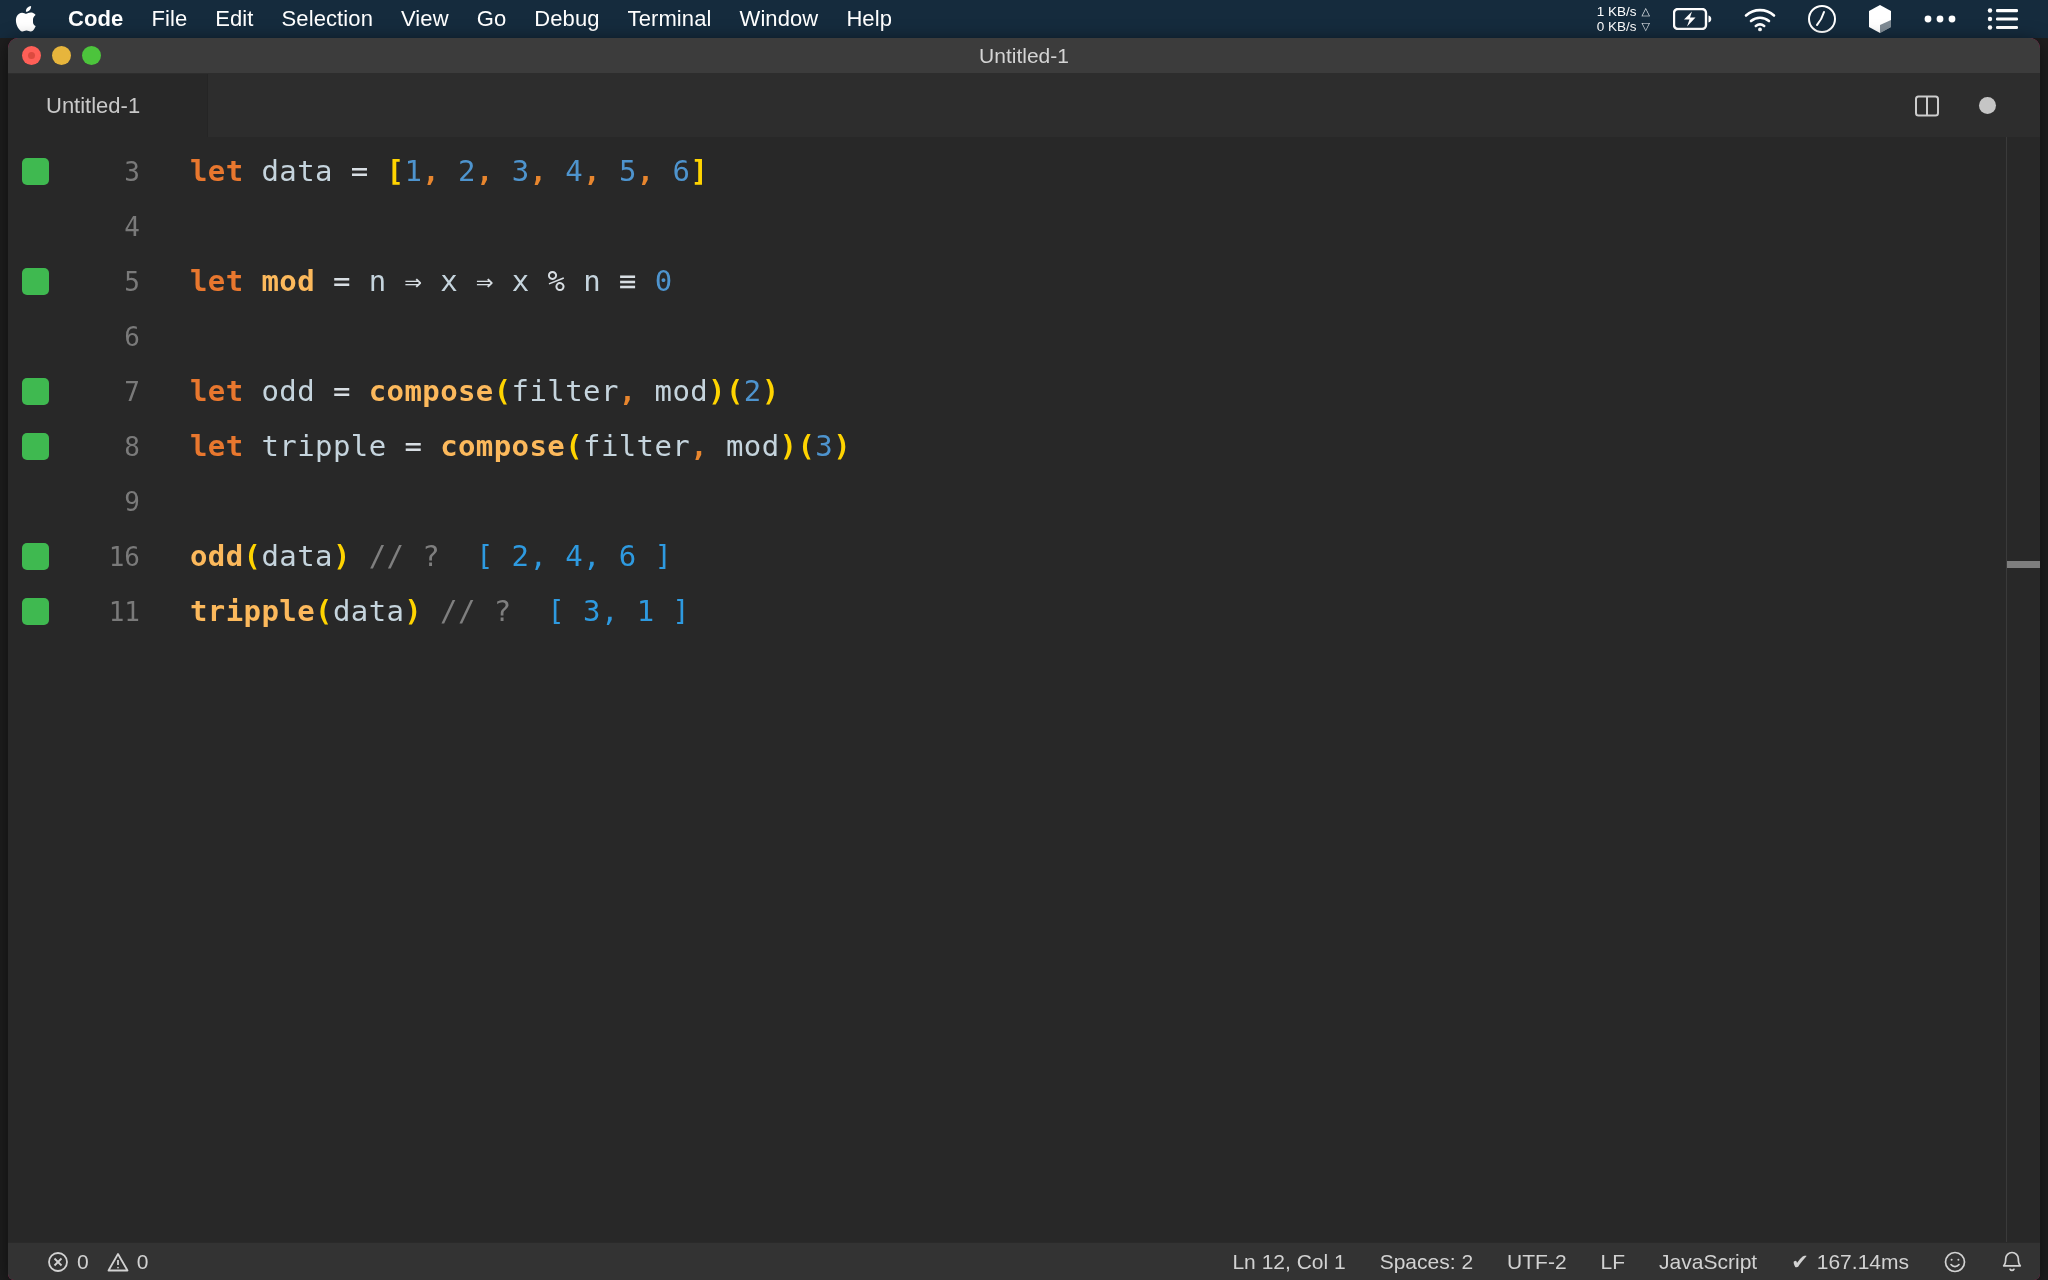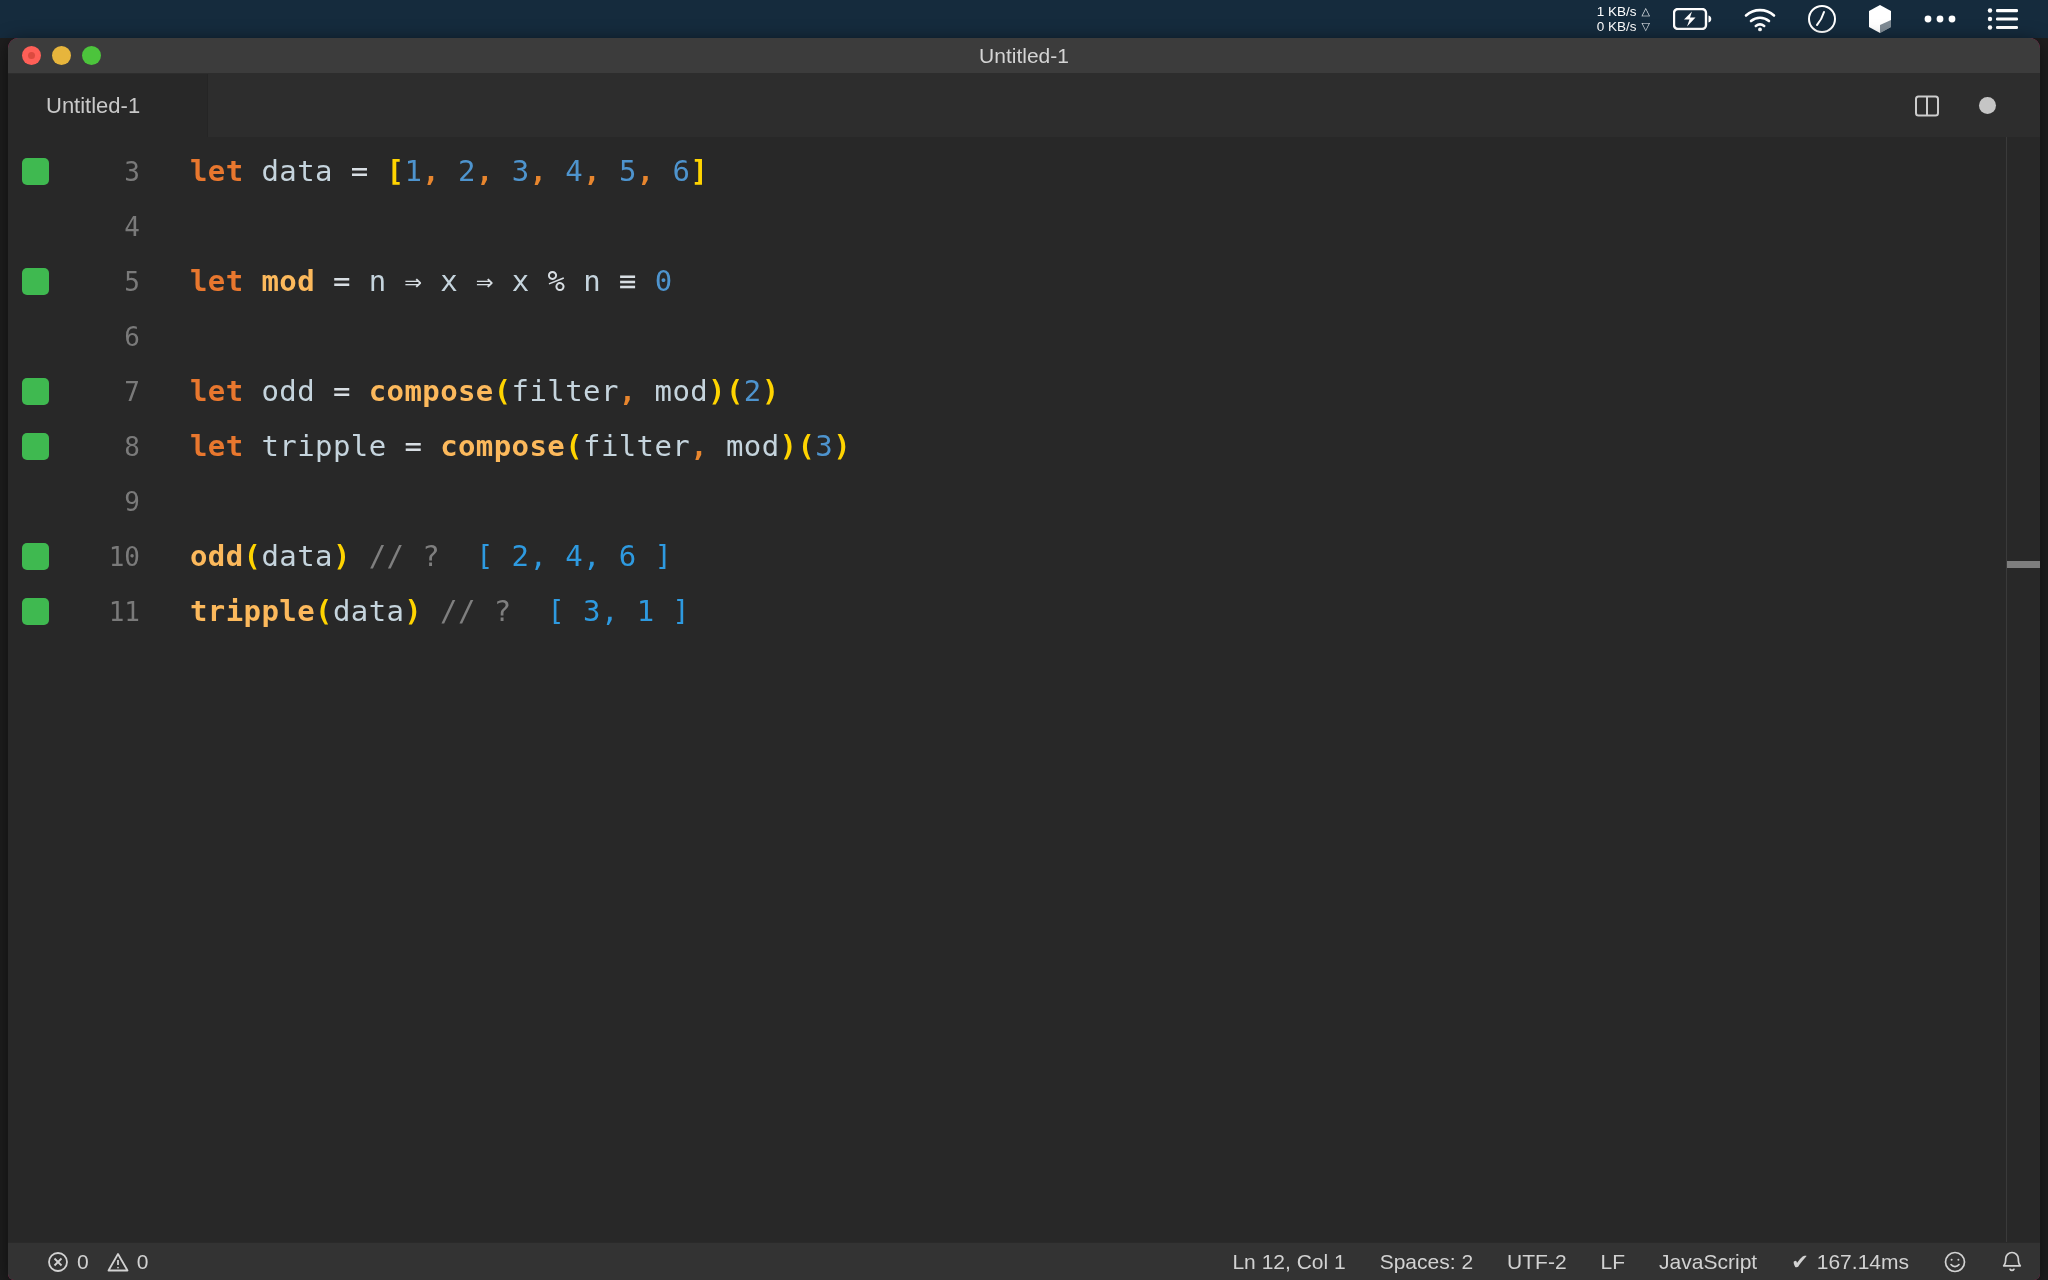--- a/index.html
+++ b/index.html
@@ -300,20 +300,37 @@
   .sb-icon {
     display: flex;
     align-items: center;
     justify-content: center;
   }
 </style>
 </head>
 <body>
 
 <div class="menubar">
+  <div class="menubar-left">
+    <div class="apple-logo">
+      <svg width="26" height="30" viewBox="0 0 24 28" fill="#ffffff">
+        <path d="M17.6 14.8c0-3 2.4-4.4 2.5-4.5-1.4-2-3.5-2.3-4.3-2.3-1.8-.2-3.5 1.1-4.5 1.1-.9 0-2.3-1-3.9-1-2 0-3.8 1.2-4.8 3-2 3.5-.5 8.8 1.5 11.7 1 1.4 2.1 3 3.6 2.9 1.5-.1 2-.9 3.8-.9s2.3.9 3.9.9c1.6 0 2.6-1.4 3.6-2.9.8-1.1 1.1-2.2 1.1-2.2-.1 0-2.5-1-2.5-3.8zM14.6 5.6c.8-1 1.4-2.4 1.2-3.8-1.2.1-2.7.8-3.5 1.8-.8.9-1.5 2.3-1.3 3.7 1.3.1 2.7-.7 3.6-1.7z"></path>
+      </svg>
+    </div>
+    <div class="menu-item bold">Code</div>
+    <div class="menu-item">File</div>
+    <div class="menu-item">Edit</div>
+    <div class="menu-item">Selection</div>
+    <div class="menu-item">View</div>
+    <div class="menu-item">Go</div>
+    <div class="menu-item">Debug</div>
+    <div class="menu-item">Terminal</div>
+    <div class="menu-item">Window</div>
+    <div class="menu-item">Help</div>
+  </div>
 
   <div class="menubar-right">
     <div class="netspeed">
       <div class="netspeed-nums">
         <span>1 KB/s</span>
         <span>0 KB/s</span>
       </div>
       <div class="netspeed-arrows">
         <span>△</span>
         <span>▽</span>
@@ -437,21 +454,21 @@
           <div class="code"><span class="t-kw">let</span><span class="t-plain"> </span><span class="t-var">tripple</span><span class="t-plain"> </span><span class="t-op">=</span><span class="t-plain"> </span><span class="t-fn">compose</span><span class="t-paren">(</span><span class="t-var">filter</span><span class="t-comma">,</span><span class="t-plain"> </span><span class="t-var">mod</span><span class="t-paren">)</span><span class="t-paren">(</span><span class="t-num">3</span><span class="t-paren">)</span></div>
         </div>
         <div class="line">
           <div class="line-body"></div>
           <div class="linenum">9</div>
           <div class="code"></div>
         </div>
         <div class="line">
           <div class="line-body"></div>
           <div class="gutter-mark"></div>
-          <div class="linenum">10</div>
+          <div class="linenum">16</div>
           <div class="code"><span class="t-fn">odd</span><span class="t-paren">(</span><span class="t-var">data</span><span class="t-paren">)</span><span class="t-plain"> </span><span class="t-cmt">//</span><span class="t-plain"> </span><span class="t-cmt">?</span><span class="t-plain">  </span><span class="t-res">[ 2, 4, 6 ]</span></div>
         </div>
         <div class="line">
           <div class="line-body"></div>
           <div class="gutter-mark"></div>
           <div class="linenum">11</div>
           <div class="code"><span class="t-fn">tripple</span><span class="t-paren">(</span><span class="t-var">data</span><span class="t-paren">)</span><span class="t-plain"> </span><span class="t-cmt">//</span><span class="t-plain"> </span><span class="t-cmt">?</span><span class="t-plain">  </span><span class="t-res">[ 3, 1 ]</span></div>
         </div>
       </div>
     <div class="minimap-edge"></div>

